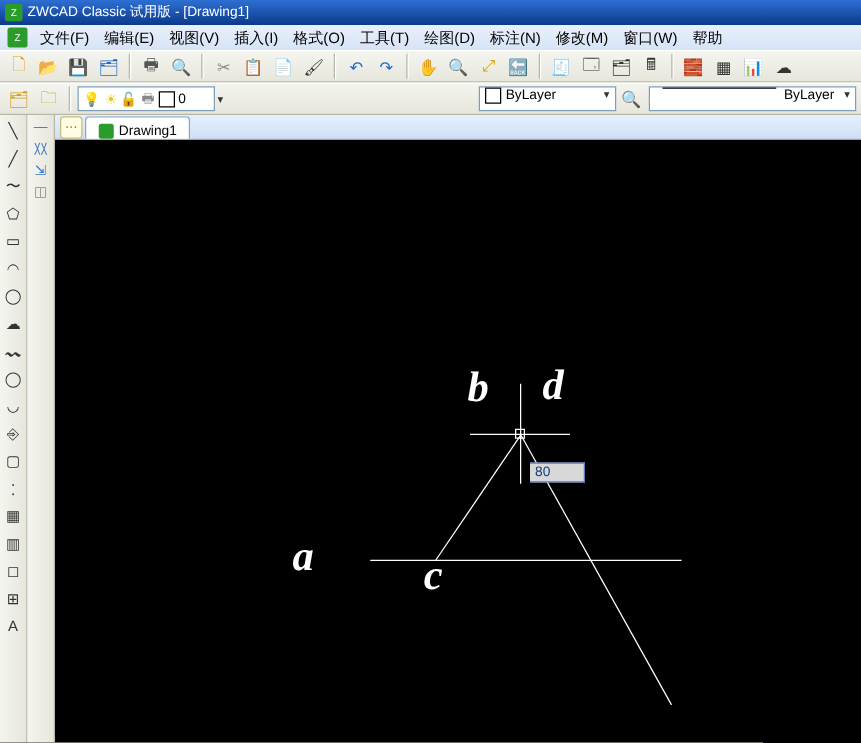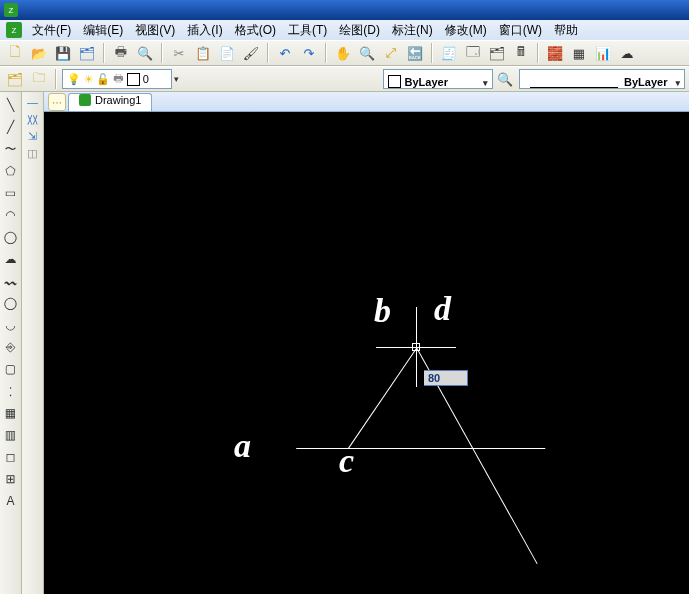--- a/index.html
+++ b/index.html
@@ -13,67 +13,68 @@
 
 .menubar { height: 20px; background: linear-gradient(180deg,#e9f0fb,#d6e4f6); display: flex; align-items: center; font-size: 12px; color: #000; padding-left:2px;}
 .menu-icon { width: 16px; height: 16px; background:#2b9b2b; border-radius:2px; margin:0 4px; display:inline-flex; align-items:center; justify-content:center; font-size:8px; color:#fff;}
 .menu-item { padding: 0 6px; line-height: 20px; cursor: default; }
 
 
 .toolbar { height: 26px; background: linear-gradient(180deg,#f5f5f0,#e6e6dc); border-top:1px solid #fff; border-bottom: 1px solid #b8b8a8; display: flex; align-items: center; padding: 0 4px; gap: 2px; }
 .tbtn { width: 22px; height: 22px; border: 1px solid transparent; display: flex; align-items:center; justify-content:center; font-size: 13px; color:#333; border-radius:2px; cursor:default;}
 .tsep { width: 2px; height: 20px; border-left:1px solid #b8b8a8; border-right:1px solid #fff; margin:0 3px;}
 .layer-input { width: 110px; height: 20px; border:1px solid #7e9db9; background:#fff; font-size:11px; padding-left:4px; display:flex; align-items:center; gap:3px;}
-.bylayer-select { height: 20px; border:1px solid #7e9db9; background:#fff; font-size:11px; padding:0 4px; display:flex; align-items:flex-end;font-weight:bold; }
+.bylayer-select { height: 20px; border:1px solid #7e9db9; background:#fff; font-size:11px; padding:0 4px; display:flex; align-items:flex-start; }
 .bylayer1 { width: 110px; }
 .bylayer2 { flex:1; min-width:120px; justify-content:center; position:relative;}
 .linetype-line { flex:1; height:1px; background:#000; margin:0 6px;}
 .dd-arrow { font-size:9px; color:#333;}
 .smallbox { width:13px; height:13px; border:1px solid #000; }
 
 
 .workspace { display: flex; height: calc(594px - 20px - 20px - 26px - 26px); }
 .left-strip { width: 22px; background: linear-gradient(90deg,#f5f5f0,#e6e6dc); border-right:1px solid #b8b8a8; display:flex; flex-direction:column; align-items:center; gap:4px; padding-top:4px;}
 .left-strip .tbtn{ width:18px; height:18px; font-size:12px;}
 .left-strip2 { width: 22px; background: linear-gradient(90deg,#f5f5f0,#e6e6dc); border-right:1px solid #b8b8a8; display:flex; flex-direction:column; align-items:center; gap:1px; padding-top:2px;}
 .left-strip2 .t2 { width:18px; height:16px; font-size:11px; color:#06c; display:flex; align-items:center; justify-content:center;}
 .canvas-wrap { flex:1; background:#ece9d8; display:flex; flex-direction:column;}
 .tabrow { height: 20px; display:flex; align-items:flex-end; padding-left:4px; gap:2px; background:linear-gradient(180deg,#e6effb,#cfe0f5); border-bottom:1px solid #8aa7cd;}
 .sectbtn { width:18px; height:18px; background:#fffce3; border:1px solid #c8bb80; border-radius:3px; display:flex; align-items:center; justify-content:center; font-size:10px; color:#a88a00;}
-.doctab { height: 18px; background:#fff; border:1px solid #8aa7cd; border-bottom:none; border-radius:3px 3px 0 0; padding:0 10px; font-size:11px; display:flex; align-items:flex-start; gap:4px;}
+.doctab { height: 18px; background:#fff; border:1px solid #8aa7cd; border-bottom:none; border-radius:3px 3px 0 0; padding:0 10px; font-size:11px; display:flex; align-items:flex-end; gap:4px;}
 .doctab .dicon{ width:12px; height:12px; background:#2b9b2b; border-radius:2px;}
 .canvas { flex:1; background:#000; position:relative; overflow:hidden;}
 svg.drawing { position:absolute; inset:0; width:100%; height:100%; }
 
 
 .crosshair-h, .crosshair-v { position:absolute; background:#fff;}
 .crosshair-h { height:1px; width:80px; }
 .crosshair-v { width:1px; height:80px; }
 .pickbox { position:absolute; width:8px; height:8px; border:1px solid #fff; }
 
 
 .dyn-wrap { position:absolute; display:flex; font-size:11px;}
 .dyn-label { background:#173a7a; color:#fff; border:1px solid #5b7bbd; padding:1px 4px;}
-.dyn-input { width:44px; background:#d8d8d8; color:#173a7a; border:1px solid #5b7bbd; border-left:none; padding:1px 4px;font-weight:bold;}
+.dyn-input { width:44px; background:#d8d8d8; color:#173a7a; border:1px solid #5b7bbd; border-left:none; padding:1px 4px;}
 
 
 .ann { position:absolute; color:#fff; font-weight:bold; font-size:34px; font-family: "Comic Sans MS","Segoe Script",cursive; font-style:italic;}
 
 
 .c-new{color:#d4a01a;} .c-save{color:#2266cc;} .c-print{color:#555;} .c-cut{color:#888;}
 .c-undo{color:#2266cc;} .c-zoom{color:#d4a01a;} .c-layer{color:#d4a01a;}
 .bulb{color:#e8c61a;} .sun{color:#e8c61a;} .lock{color:#1a8fe8;} .prn{color:#888;}
 .left-strip2 .gray { color:#888; }
 .left-strip2 .blueish { color:#3a7ac0; }
 </style>
 </head>
 <body>
 
 <div class="titlebar">
   <span class="app-icon">Z</span>
+  <span class="title-text">ZWCAD Classic 试用版 - [Drawing1]</span>
 </div>
 
 <div class="menubar">
   <span class="menu-icon">Z</span>
   <span class="menu-item">文件(F)</span>
   <span class="menu-item">编辑(E)</span>
   <span class="menu-item">视图(V)</span>
   <span class="menu-item">插入(I)</span>
   <span class="menu-item">格式(O)</span>
   <span class="menu-item">工具(T)</span>

